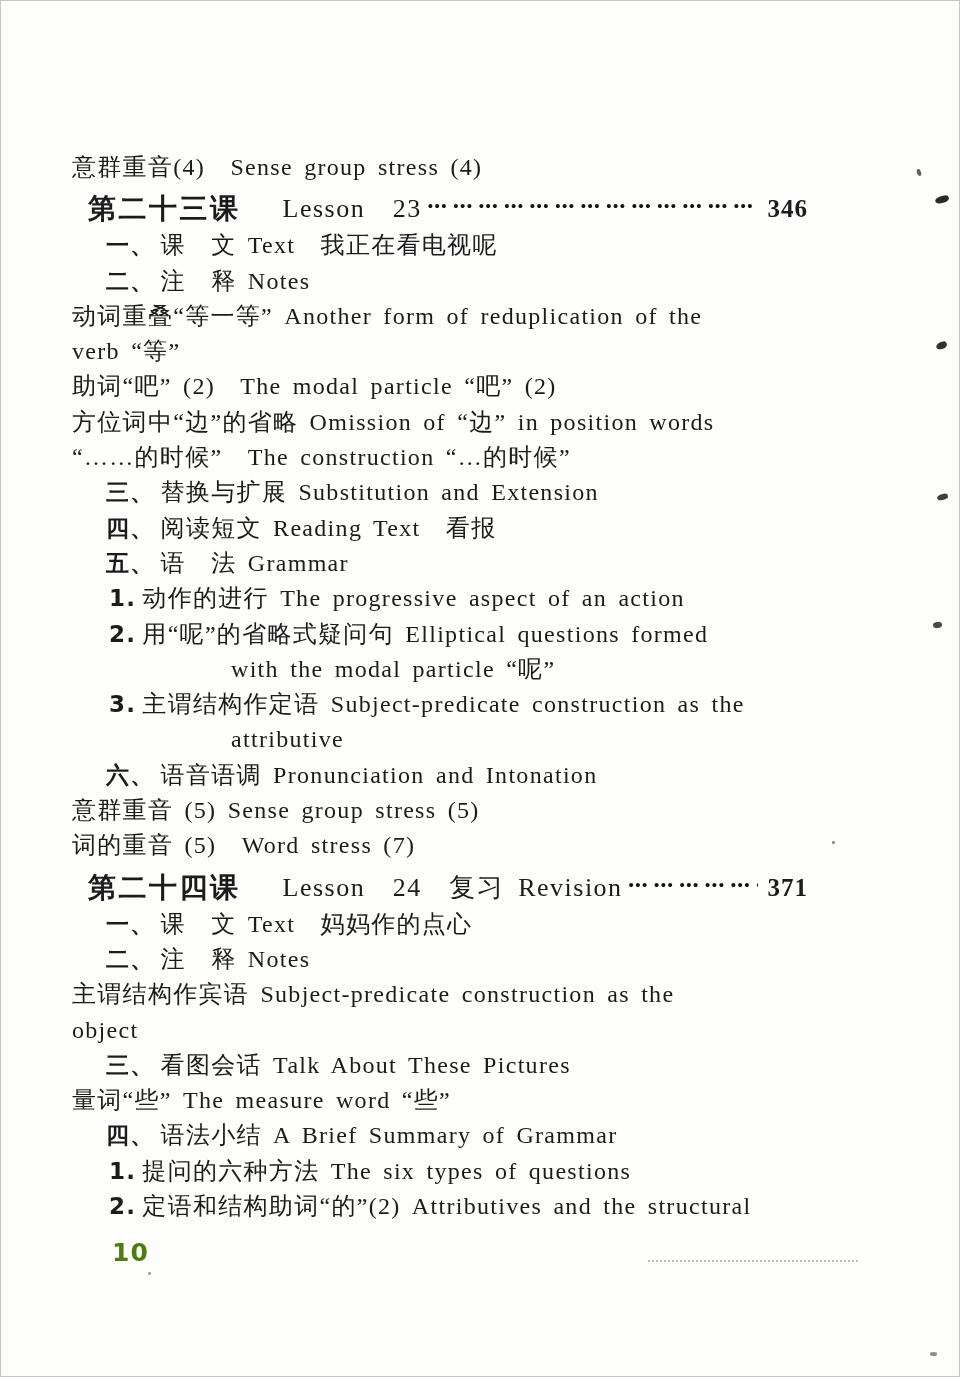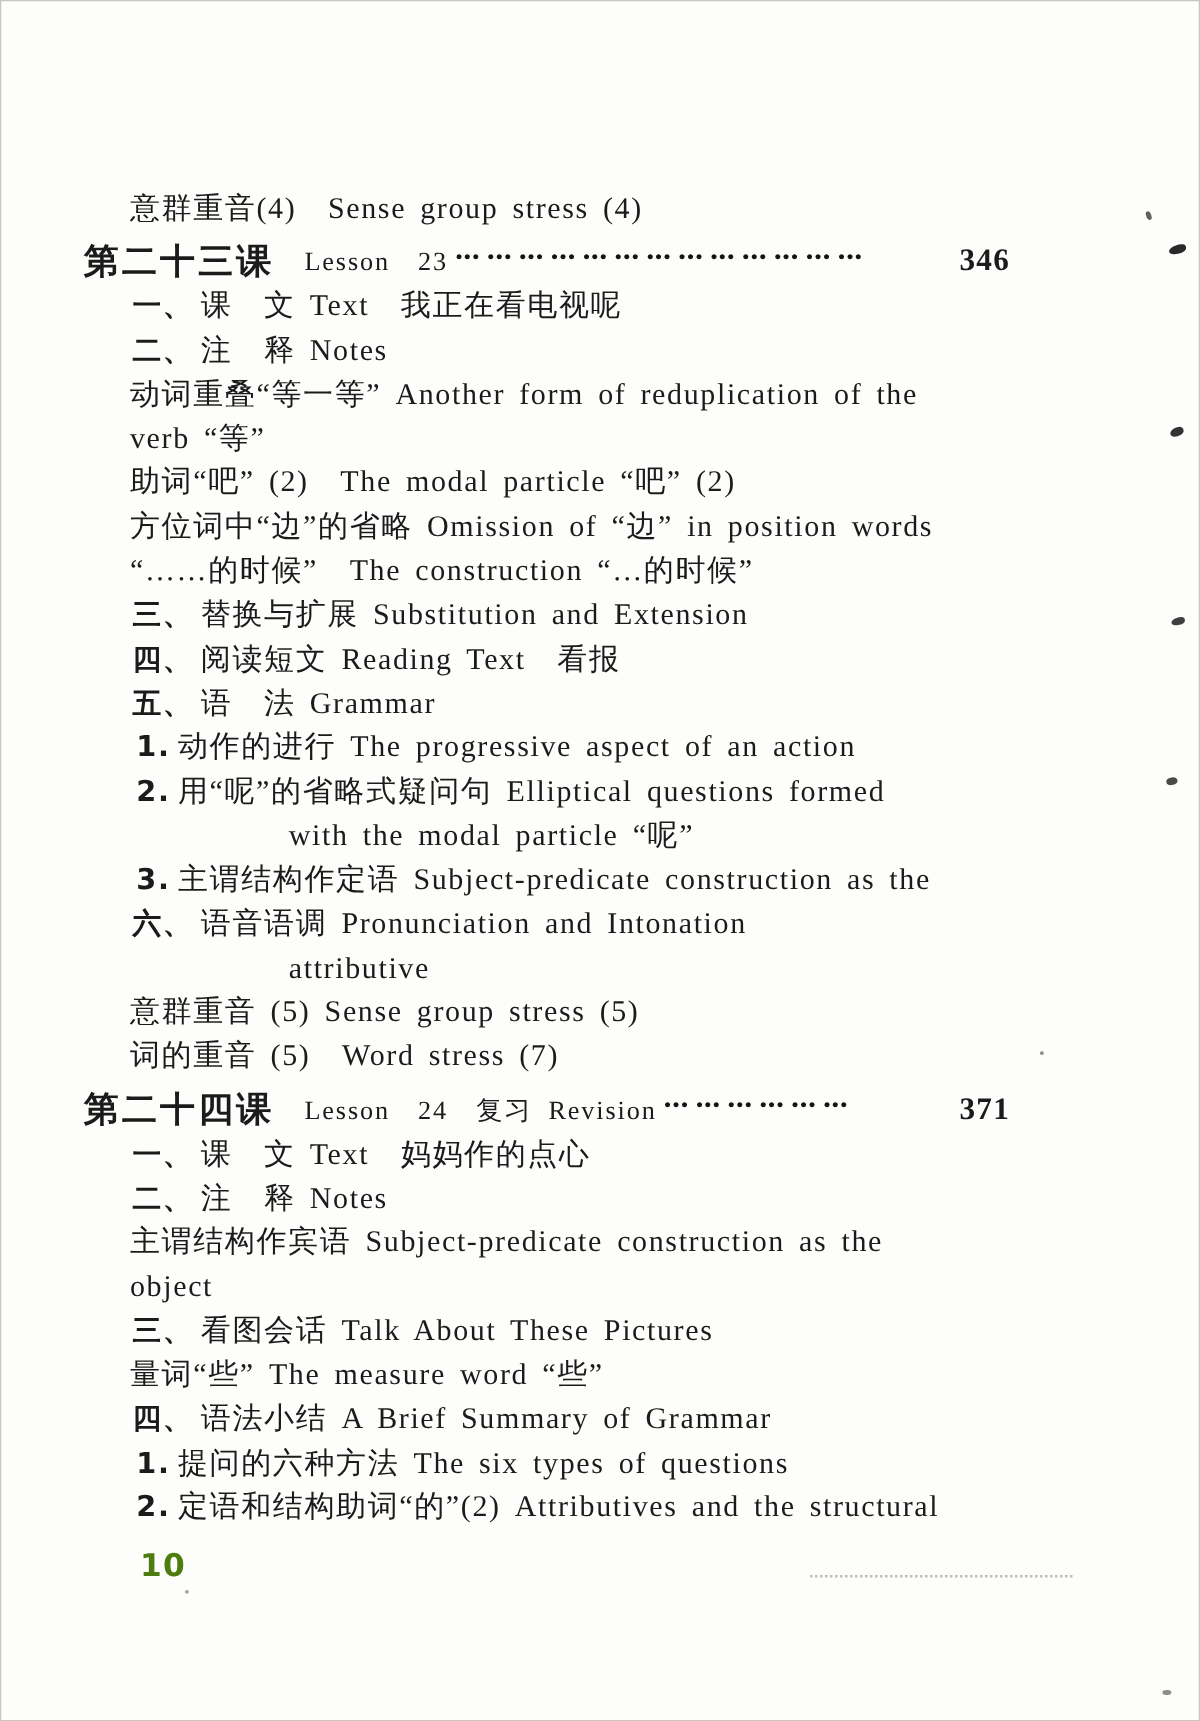--- a/index.html
+++ b/index.html
@@ -19,48 +19,49 @@
     height:35.3px;
     line-height:35.3px;
     font-family:"Liberation Serif","DejaVu Serif",serif;
     font-size:24px;
     letter-spacing:1.3px;
     word-spacing:4px;
     white-space:nowrap;
     color:#1b1b1b;
   }
   .l1{padding-left:67px;margin-left:39px;}
-  .l2{padding-left:104px;}
+  .l2{padding-left:72px;}
   .l3{padding-left:109px;}
   .l4{padding-left:231px;}
   .marker{font-weight:bold;font-family:"DejaVu Sans","Liberation Sans",sans-serif;font-size:23px;margin-right:6px;}
   .marker:empty{margin-right:0;}
   .lesson-row{
     display:flex;
     align-items:flex-end;
-    padding-left:67px;
+    padding-left:88px;
     padding-right:152px;
     height:38px;
     line-height:38px;
     margin-top:5px;
     font-family:"Liberation Serif","DejaVu Serif",serif;
   }
   .title-zh{
     font-family:"DejaVu Sans","Liberation Sans",sans-serif;
     font-weight:bold;
     font-size:28px;
     letter-spacing:2.5px;
     margin-right:24px;
     flex:0 0 auto;
   }
   .title-en{
-    font-size:21px;
+    font-size:26px;
     letter-spacing:1.5px;
     word-spacing:6px;
     flex:0 0 auto;
+    margin-left:18px;
   }
   .leader-dots{
     flex:1 1 auto;
     overflow:hidden;
     white-space:nowrap;
     font-size:15px;
     font-weight:bold;
     letter-spacing:1.5px;
     margin:0 10px 0 6px;
     color:#141414;
@@ -117,22 +118,22 @@
     <div class="line l2"><span class="marker"></span><span>助词“吧” (2)　The modal particle “吧” (2)</span></div>
     <div class="line l2"><span class="marker"></span><span>方位词中“边”的省略 Omission of “边” in position words</span></div>
     <div class="line l2"><span class="marker"></span><span>“……的时候”　The construction “…的时候”</span></div>
     <div class="line l1"><span class="marker">三、</span><span>替换与扩展 Substitution and Extension</span></div>
     <div class="line l1"><span class="marker">四、</span><span>阅读短文 Reading Text　看报</span></div>
     <div class="line l1"><span class="marker">五、</span><span>语　法 Grammar</span></div>
     <div class="line l3"><span class="marker">1.</span><span>动作的进行 The progressive aspect of an action</span></div>
     <div class="line l3"><span class="marker">2.</span><span>用“呢”的省略式疑问句 Elliptical questions formed</span></div>
     <div class="line l4"><span class="marker"></span><span>with the modal particle “呢”</span></div>
     <div class="line l3"><span class="marker">3.</span><span>主谓结构作定语 Subject-predicate construction as the</span></div>
+    <div class="line l4"><span class="marker"></span><span>attributive</span></div>
     <div class="line l1"><span class="marker">六、</span><span>语音语调 Pronunciation and Intonation</span></div>
-    <div class="line l4"><span class="marker"></span><span>attributive</span></div>
     <div class="line l2"><span class="marker"></span><span>意群重音 (5) Sense group stress (5)</span></div>
     <div class="line l2"><span class="marker"></span><span>词的重音 (5)　Word stress (7)</span></div>
 
     <div class="lesson-row">
       <span class="title-zh">第二十四课</span>
       <span class="title-en">Lesson　24　复习 Revision</span>
       <span class="leader-dots">••• ••• ••• ••• ••• •••</span>
       <span class="lesson-page">371</span>
     </div>
 

